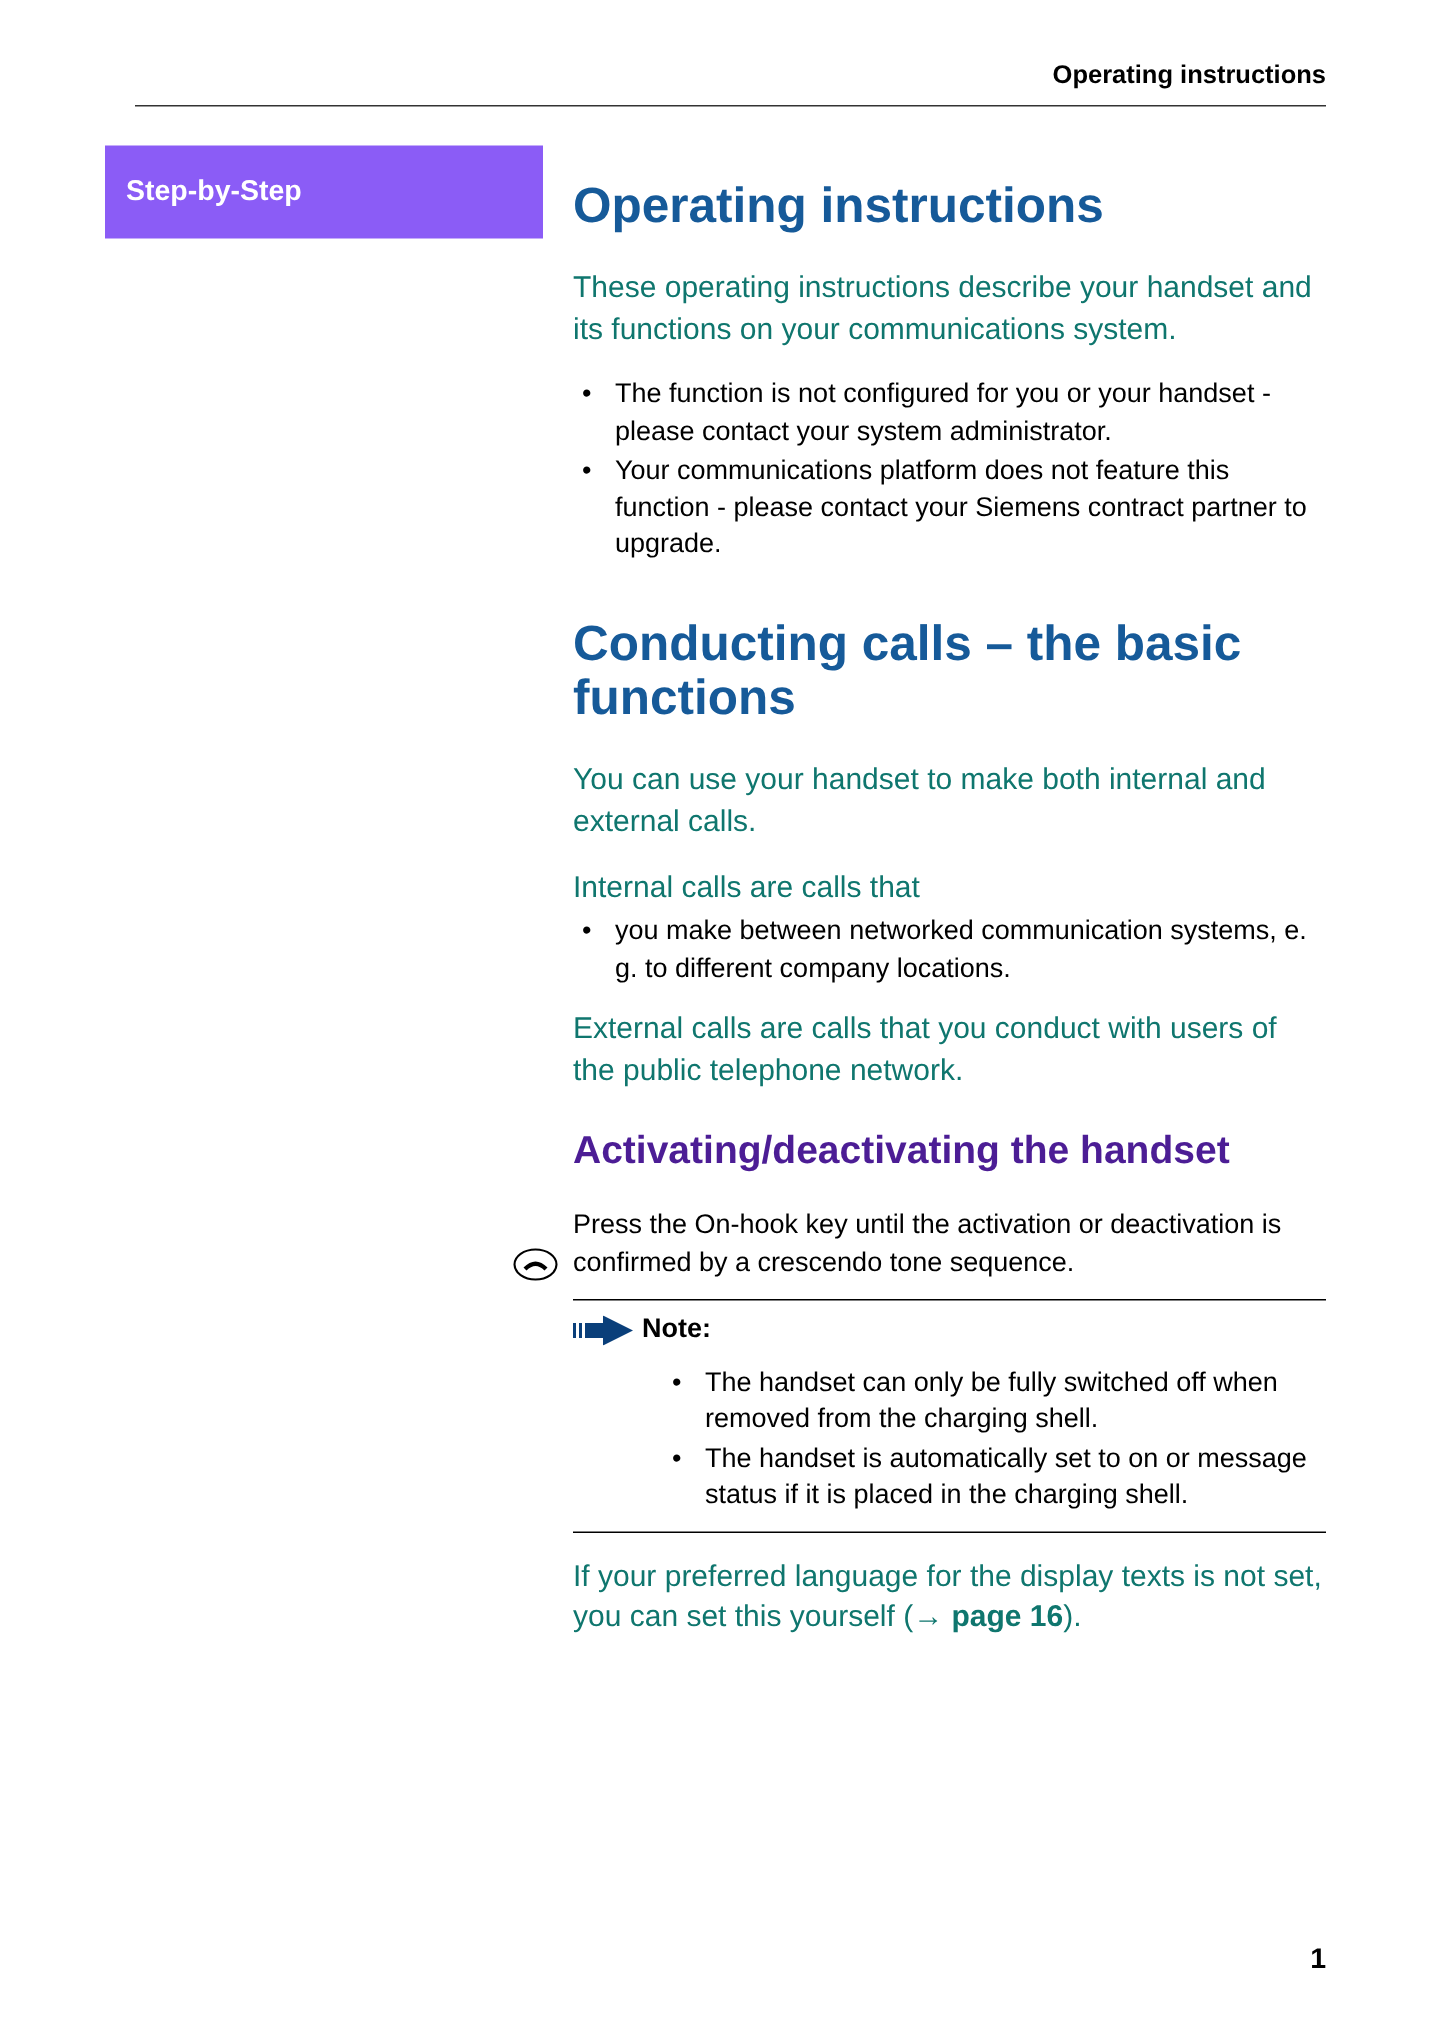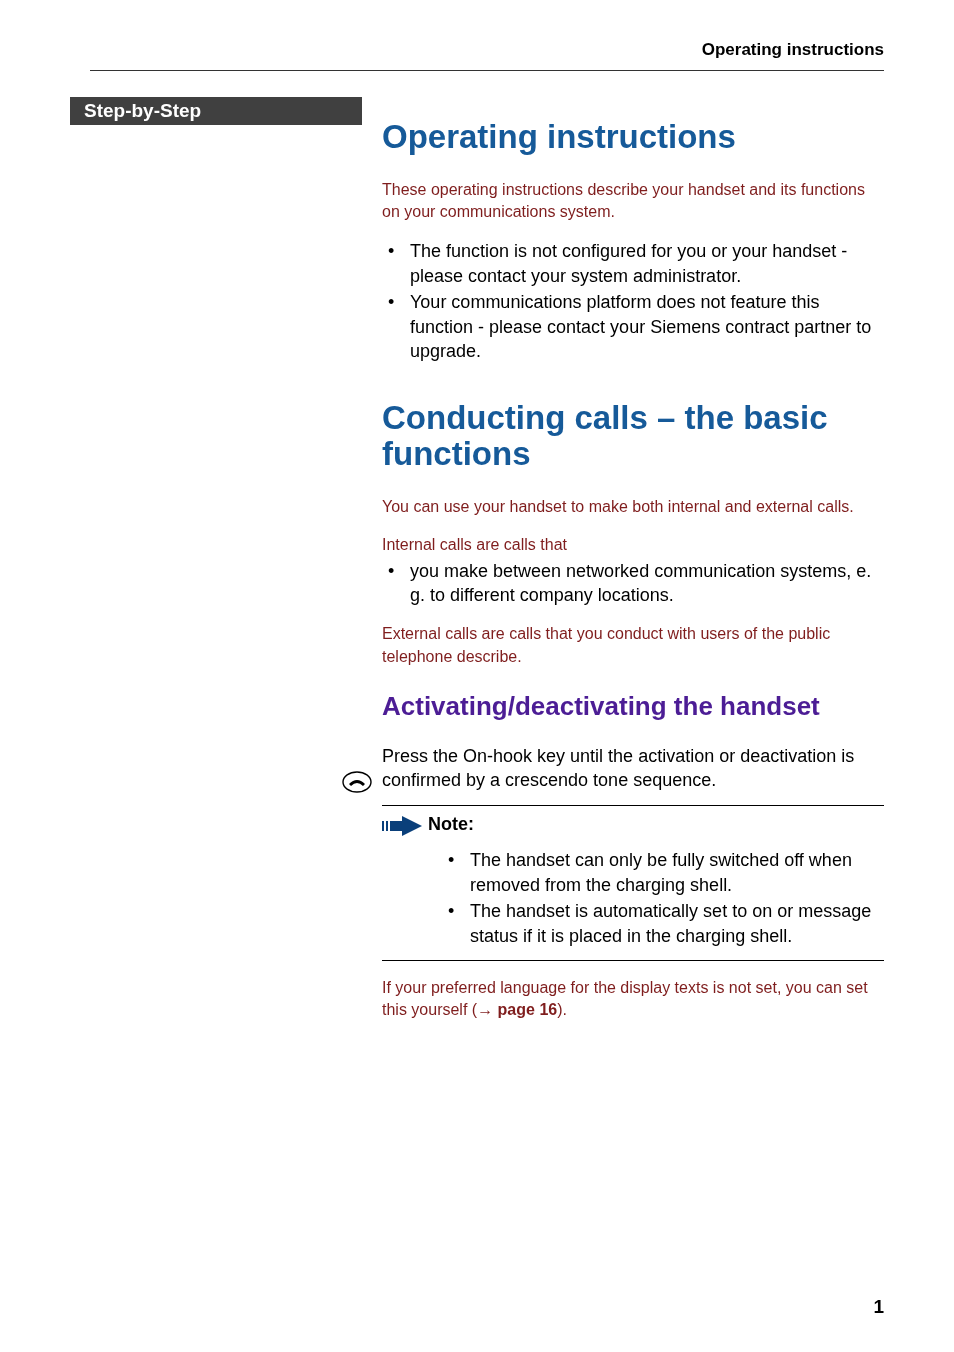--- a/index.html
+++ b/index.html
@@ -25,24 +25,24 @@
   .layout {
     display: flex;
     align-items: flex-start;
   }
   .sidebar {
     width: 292px;
     flex: 0 0 292px;
     margin-left: -20px;
   }
   .sidebar-box {
-    background: #404040;
+    background: #8b5cf6;
     color: #fff;
     font-weight: bold;
-    padding: 3px 14px;
+    padding: 20px 14px;
     font-size: 19px;
   }
   .main {
     flex: 1;
     padding-left: 20px;
   }
   .h1 {
     color: #165a99;
     font-weight: bold;
     font-size: 33px;
@@ -53,23 +53,23 @@
   .h1.first { margin-top: 22px; }
   .h2 {
     color: #4c1d95;
     font-weight: bold;
     font-size: 26px;
     margin-top: 24px;
     margin-bottom: 22px;
     line-height: 1.15;
   }
   .body-p {
-    font-size: 16px;
+    font-size: 20px;
     line-height: 1.38;
-    color: #7f1d1d;
+    color: #0f766e;
     margin-bottom: 16px;
   }
   .body-p.tight { margin-bottom: 2px; }
   ul.bullets {
     list-style: none;
     margin-bottom: 16px;
   }
   ul.bullets li {
     font-size: 18px;
     line-height: 1.36;
@@ -174,21 +174,21 @@
         <li>The function is not configured for you or your handset - please contact your system administrator.</li>
         <li>Your communications platform does not feature this function - please contact your Siemens contract partner to upgrade.</li>
       </ul>
 
       <div class="h1">Conducting calls – the basic functions</div>
       <p class="body-p">You can use your handset to make both internal and external calls.</p>
       <p class="body-p tight">Internal calls are calls that</p>
       <ul class="bullets">
         <li>you make between networked communication systems, e. g. to different company locations.</li>
       </ul>
-      <p class="body-p">External calls are calls that you conduct with users of the public telephone describe.</p>
+      <p class="body-p">External calls are calls that you conduct with users of the public telephone network.</p>
 
       <div class="h2">Activating/deactivating the handset</div>
 
       <div class="step-row">
         <div class="step-icon-cell">
           <svg class="onhook-icon" viewBox="0 0 30 22">
             <ellipse cx="15" cy="11" rx="14" ry="10" fill="none" stroke="#000" stroke-width="1.4"></ellipse>
             <path d="M7 13 Q15 5 23 13 L21 15 Q15 9 9 15 Z" fill="#000"></path>
           </svg>
         </div>

